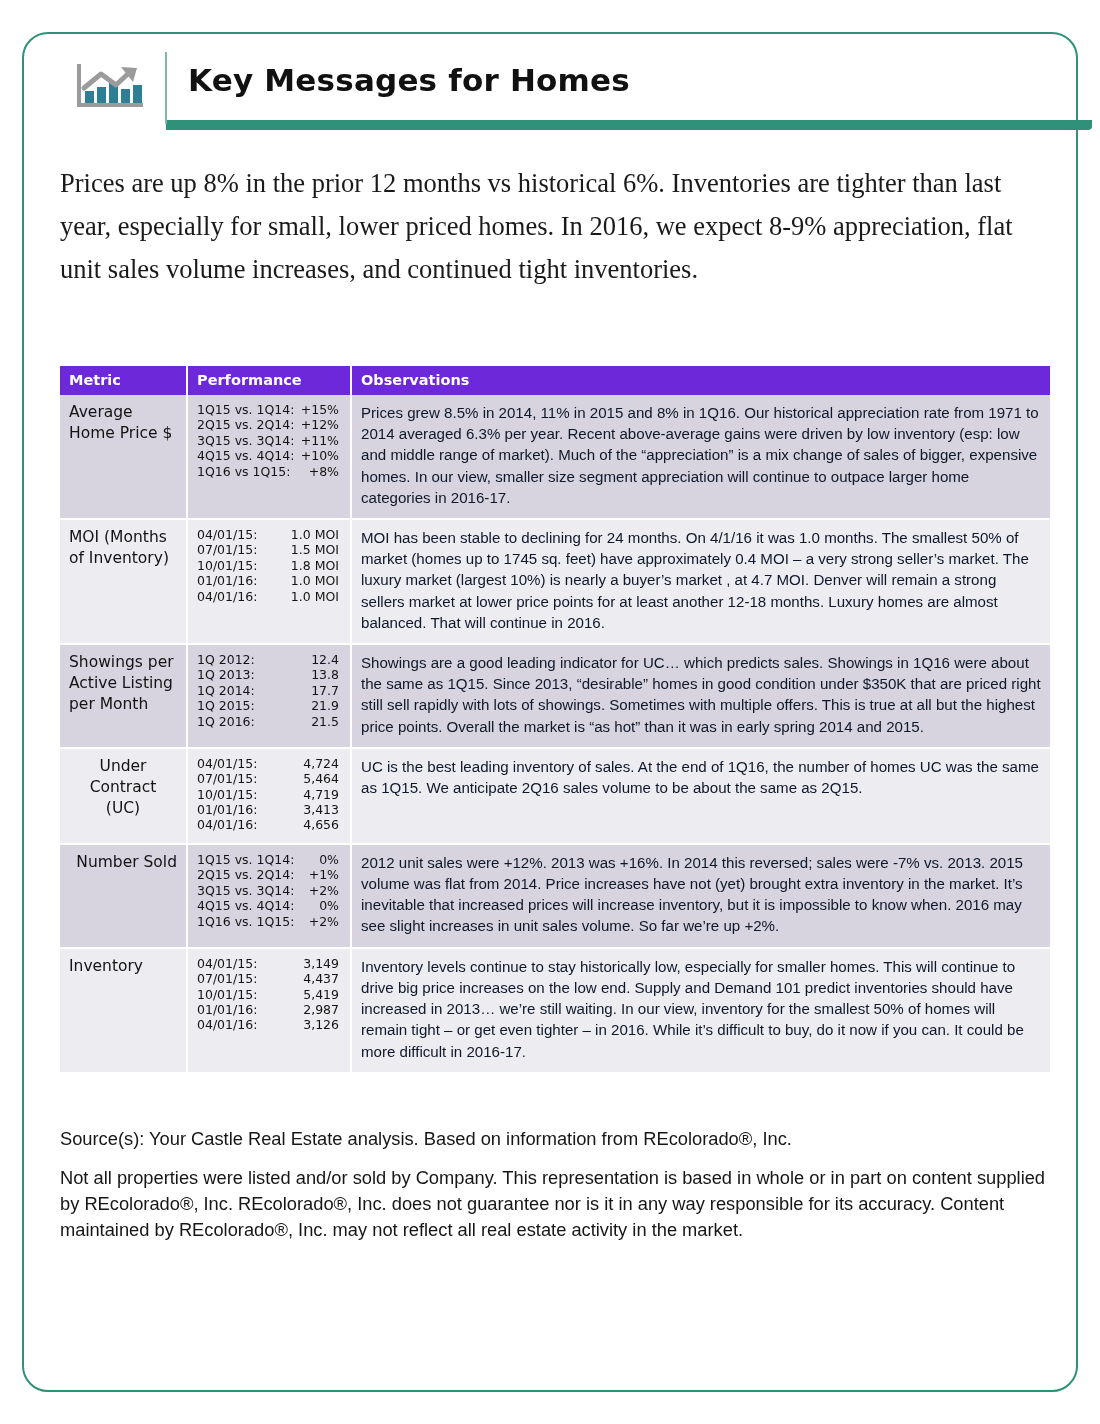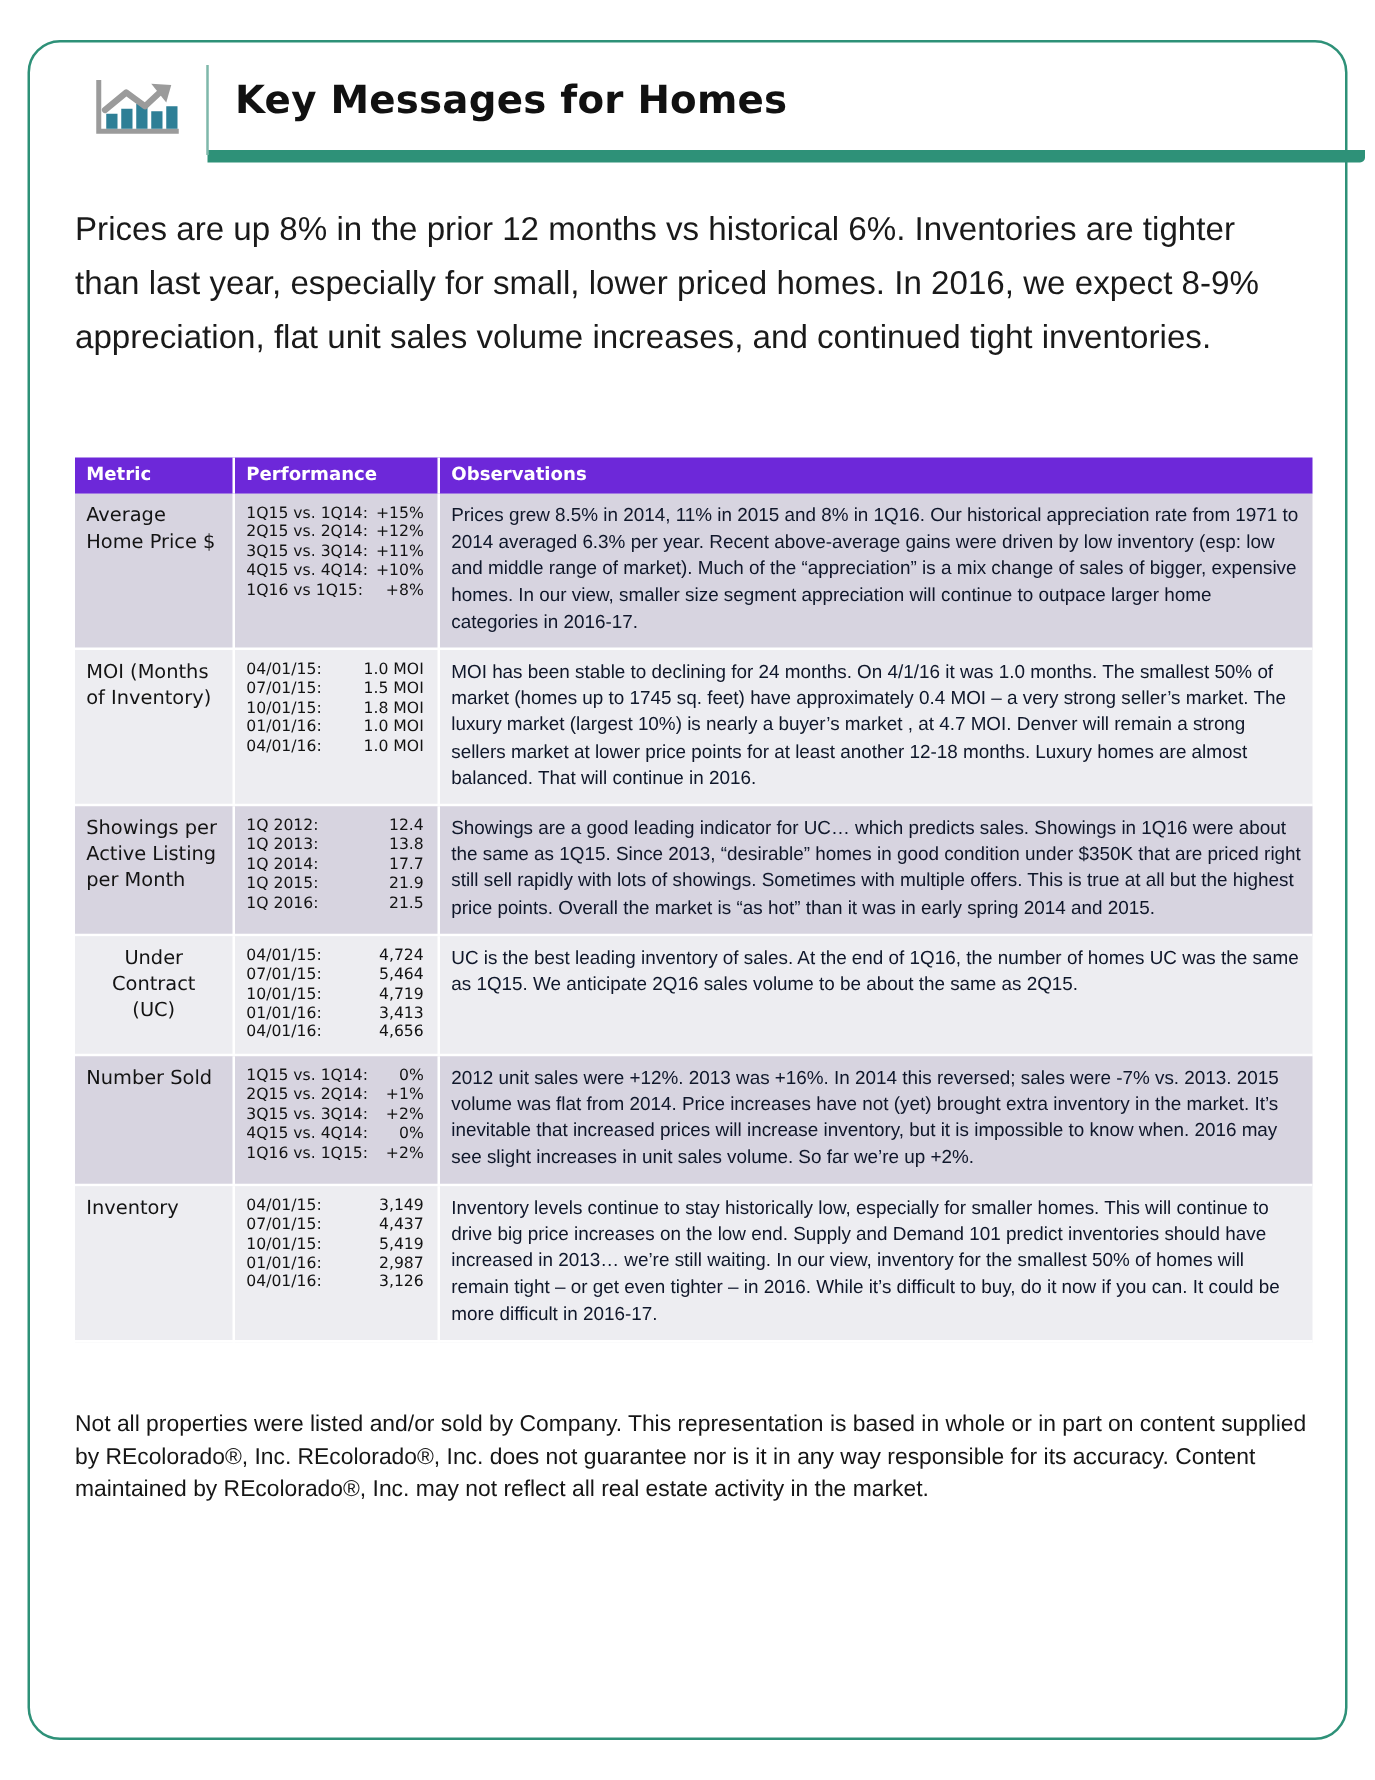--- a/index.html
+++ b/index.html
@@ -60,21 +60,21 @@
   }
 
   
   .intro {
     position: absolute;
     left: 36px; top: 128px;
     width: 984px;
     font-size: 26.5px;
     line-height: 43px;
     color: #1a1a1a;
-    font-family: Liberation Sans, sans-serif;
+    font-family: Liberation Serif, serif;
   }
 
   
   .table-wrap {
     position: absolute;
     left: 36px; top: 332px;
     width: 990px;
   }
   table.kt {
     width: 990px;
@@ -214,30 +214,31 @@
             <td class="c-obs">Showings are a good leading indicator for UC… which predicts sales.  Showings in 1Q16 were about the same as 1Q15.  Since 2013, “desirable” homes in good condition under $350K that are priced right still sell rapidly with lots of showings. Sometimes with multiple offers.  This is true at all but  the highest price points.  Overall the market is “as hot” than it was in early spring 2014 and  2015.</td>
           </tr>
           <tr class="band-b">
             <td class="c-metric" style="white-space: pre-line; text-align: center;">Under
 Contract
 (UC)</td>
             <td class="c-perf"><span class="perf-line"><span class="perf-k">04/01/15:</span><span class="perf-v">4,724</span></span><span class="perf-line"><span class="perf-k">07/01/15:</span><span class="perf-v">5,464</span></span><span class="perf-line"><span class="perf-k">10/01/15:</span><span class="perf-v">4,719</span></span><span class="perf-line"><span class="perf-k">01/01/16:</span><span class="perf-v">3,413</span></span><span class="perf-line"><span class="perf-k">04/01/16:</span><span class="perf-v">4,656</span></span></td>
             <td class="c-obs">UC is the best leading inventory of sales.  At the end of 1Q16, the number of homes UC was the same as 1Q15.  We anticipate 2Q16 sales volume to be about  the same as 2Q15.</td>
           </tr>
           <tr class="band-a">
-            <td class="c-metric" style="white-space: pre-line;">Number Sold</td>
+            <td class="c-metric" style="white-space: pre-line; text-align: right;">Number Sold</td>
             <td class="c-perf"><span class="perf-line"><span class="perf-k">1Q15 vs. 1Q14:</span><span class="perf-v">0%</span></span><span class="perf-line"><span class="perf-k">2Q15 vs. 2Q14:</span><span class="perf-v">+1%</span></span><span class="perf-line"><span class="perf-k">3Q15 vs. 3Q14:</span><span class="perf-v">+2%</span></span><span class="perf-line"><span class="perf-k">4Q15 vs. 4Q14:</span><span class="perf-v">0%</span></span><span class="perf-line"><span class="perf-k">1Q16 vs. 1Q15:</span><span class="perf-v">+2%</span></span></td>
             <td class="c-obs">2012 unit sales were +12%. 2013 was +16%.  In 2014 this reversed; sales were -7% vs. 2013.  2015 volume was flat from 2014.  Price increases have not (yet) brought extra inventory in the market.  It’s inevitable that increased prices will increase inventory, but it is impossible to know when. 2016  may see slight increases in unit sales volume.  So far we’re up +2%.</td>
           </tr>
           <tr class="band-b">
             <td class="c-metric" style="white-space: pre-line; margin-top: 17px;">Inventory</td>
             <td class="c-perf"><span class="perf-line"><span class="perf-k">04/01/15:</span><span class="perf-v">3,149</span></span><span class="perf-line"><span class="perf-k">07/01/15:</span><span class="perf-v">4,437</span></span><span class="perf-line"><span class="perf-k">10/01/15:</span><span class="perf-v">5,419</span></span><span class="perf-line"><span class="perf-k">01/01/16:</span><span class="perf-v">2,987</span></span><span class="perf-line"><span class="perf-k">04/01/16:</span><span class="perf-v">3,126</span></span></td>
             <td class="c-obs">Inventory levels continue to stay historically low, especially for smaller homes.  This will continue to drive big price increases on the low end.   Supply and Demand 101 predict inventories should have increased in 2013… we’re still waiting.  In our view, inventory for the smallest 50% of homes will remain tight – or get even tighter – in 2016.  While it’s difficult to buy, do it now if you can. It could be more difficult in 2016-17.</td>
           </tr>
         </tbody>
     </table>
   </div>
 
   <div class="footer">
+    <p>Source(s): Your Castle Real Estate analysis. Based on information from REcolorado®, Inc.</p>
     <p>Not all properties were listed and/or sold by Company. This representation is based in whole or in part on content supplied by REcolorado®, Inc. REcolorado®, Inc. does not guarantee nor is it in any way responsible for its accuracy. Content maintained by REcolorado®, Inc. may not reflect all real estate activity in the market.</p>
   </div>
 
 </div>
 
 </body></html>

